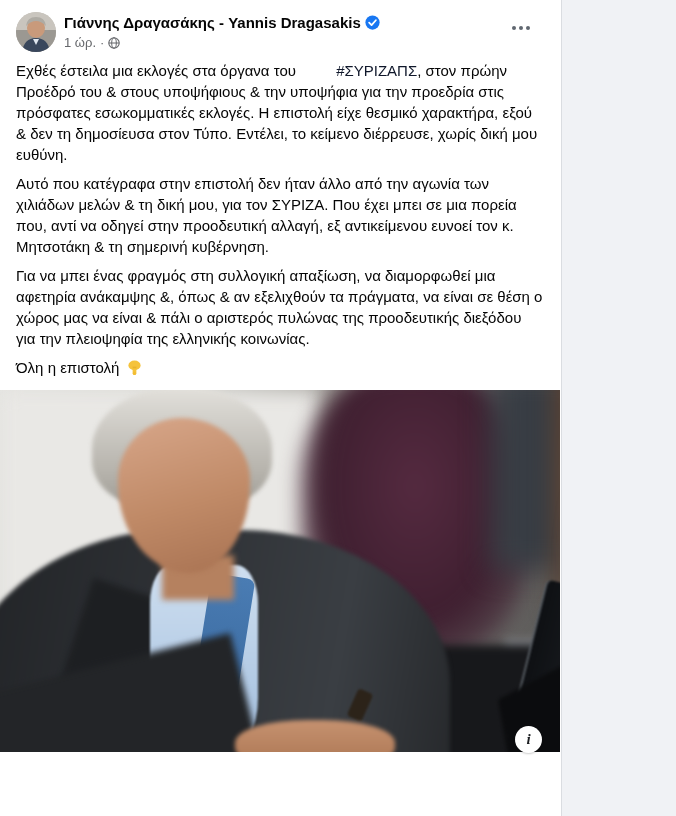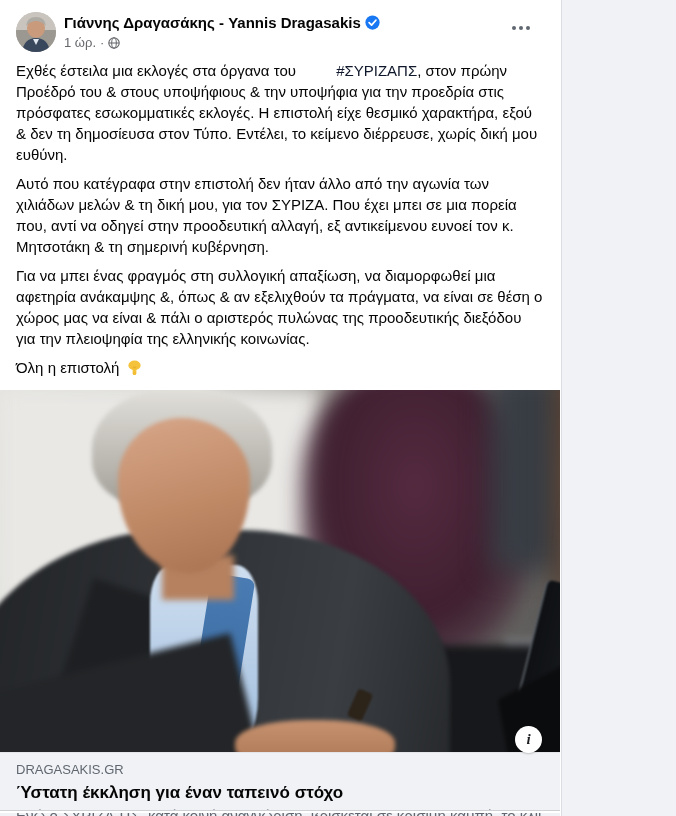--- a/index.html
+++ b/index.html
@@ -169,22 +169,16 @@
       <div class="ph-face"></div>
       <div class="ph-arm"></div>
       <div class="ph-watch"></div>
       <div class="ph-hands"></div>
     </div>
 
     <div class="info-btn">
       <span>i</span>
     </div>
 
-    <div class="link-card">
-      <div class="link-domain">DRAGASAKIS.GR</div>
-      <div class="link-title">Ύστατη έκκληση για έναν ταπεινό στόχο</div>
-      <div class="link-desc">Ενώ ο ΣΥΡΙΖΑ-ΠΣ, κατά κοινή αναγνώριση, βρίσκεται σε κρίσιμη καμπή, το κλίμα που έχει δι...</div>
-      <div class="card-bottom-divider"></div>
-    </div>
 
   </div>
 
 </div>
 
 </body></html>

